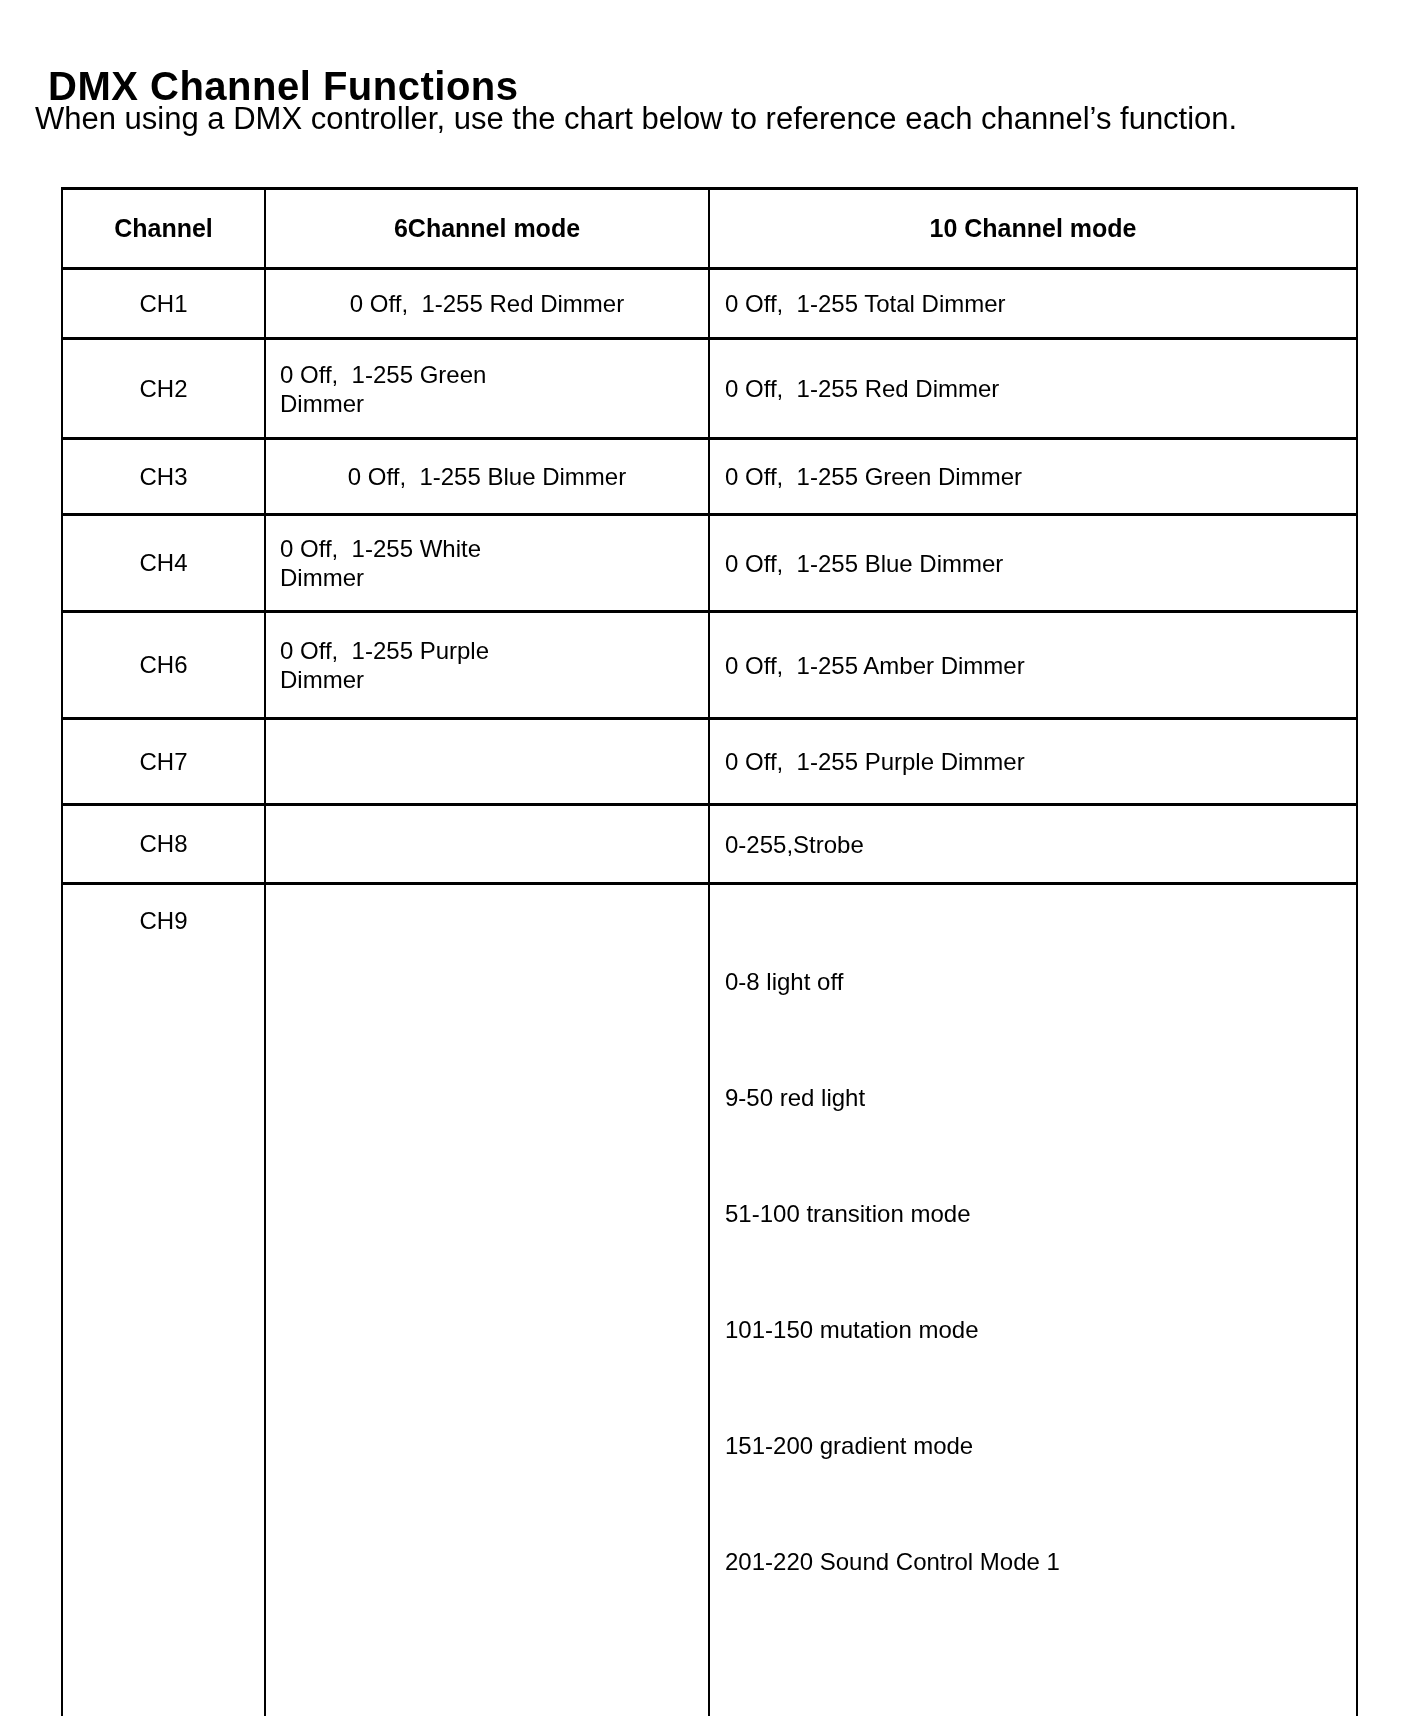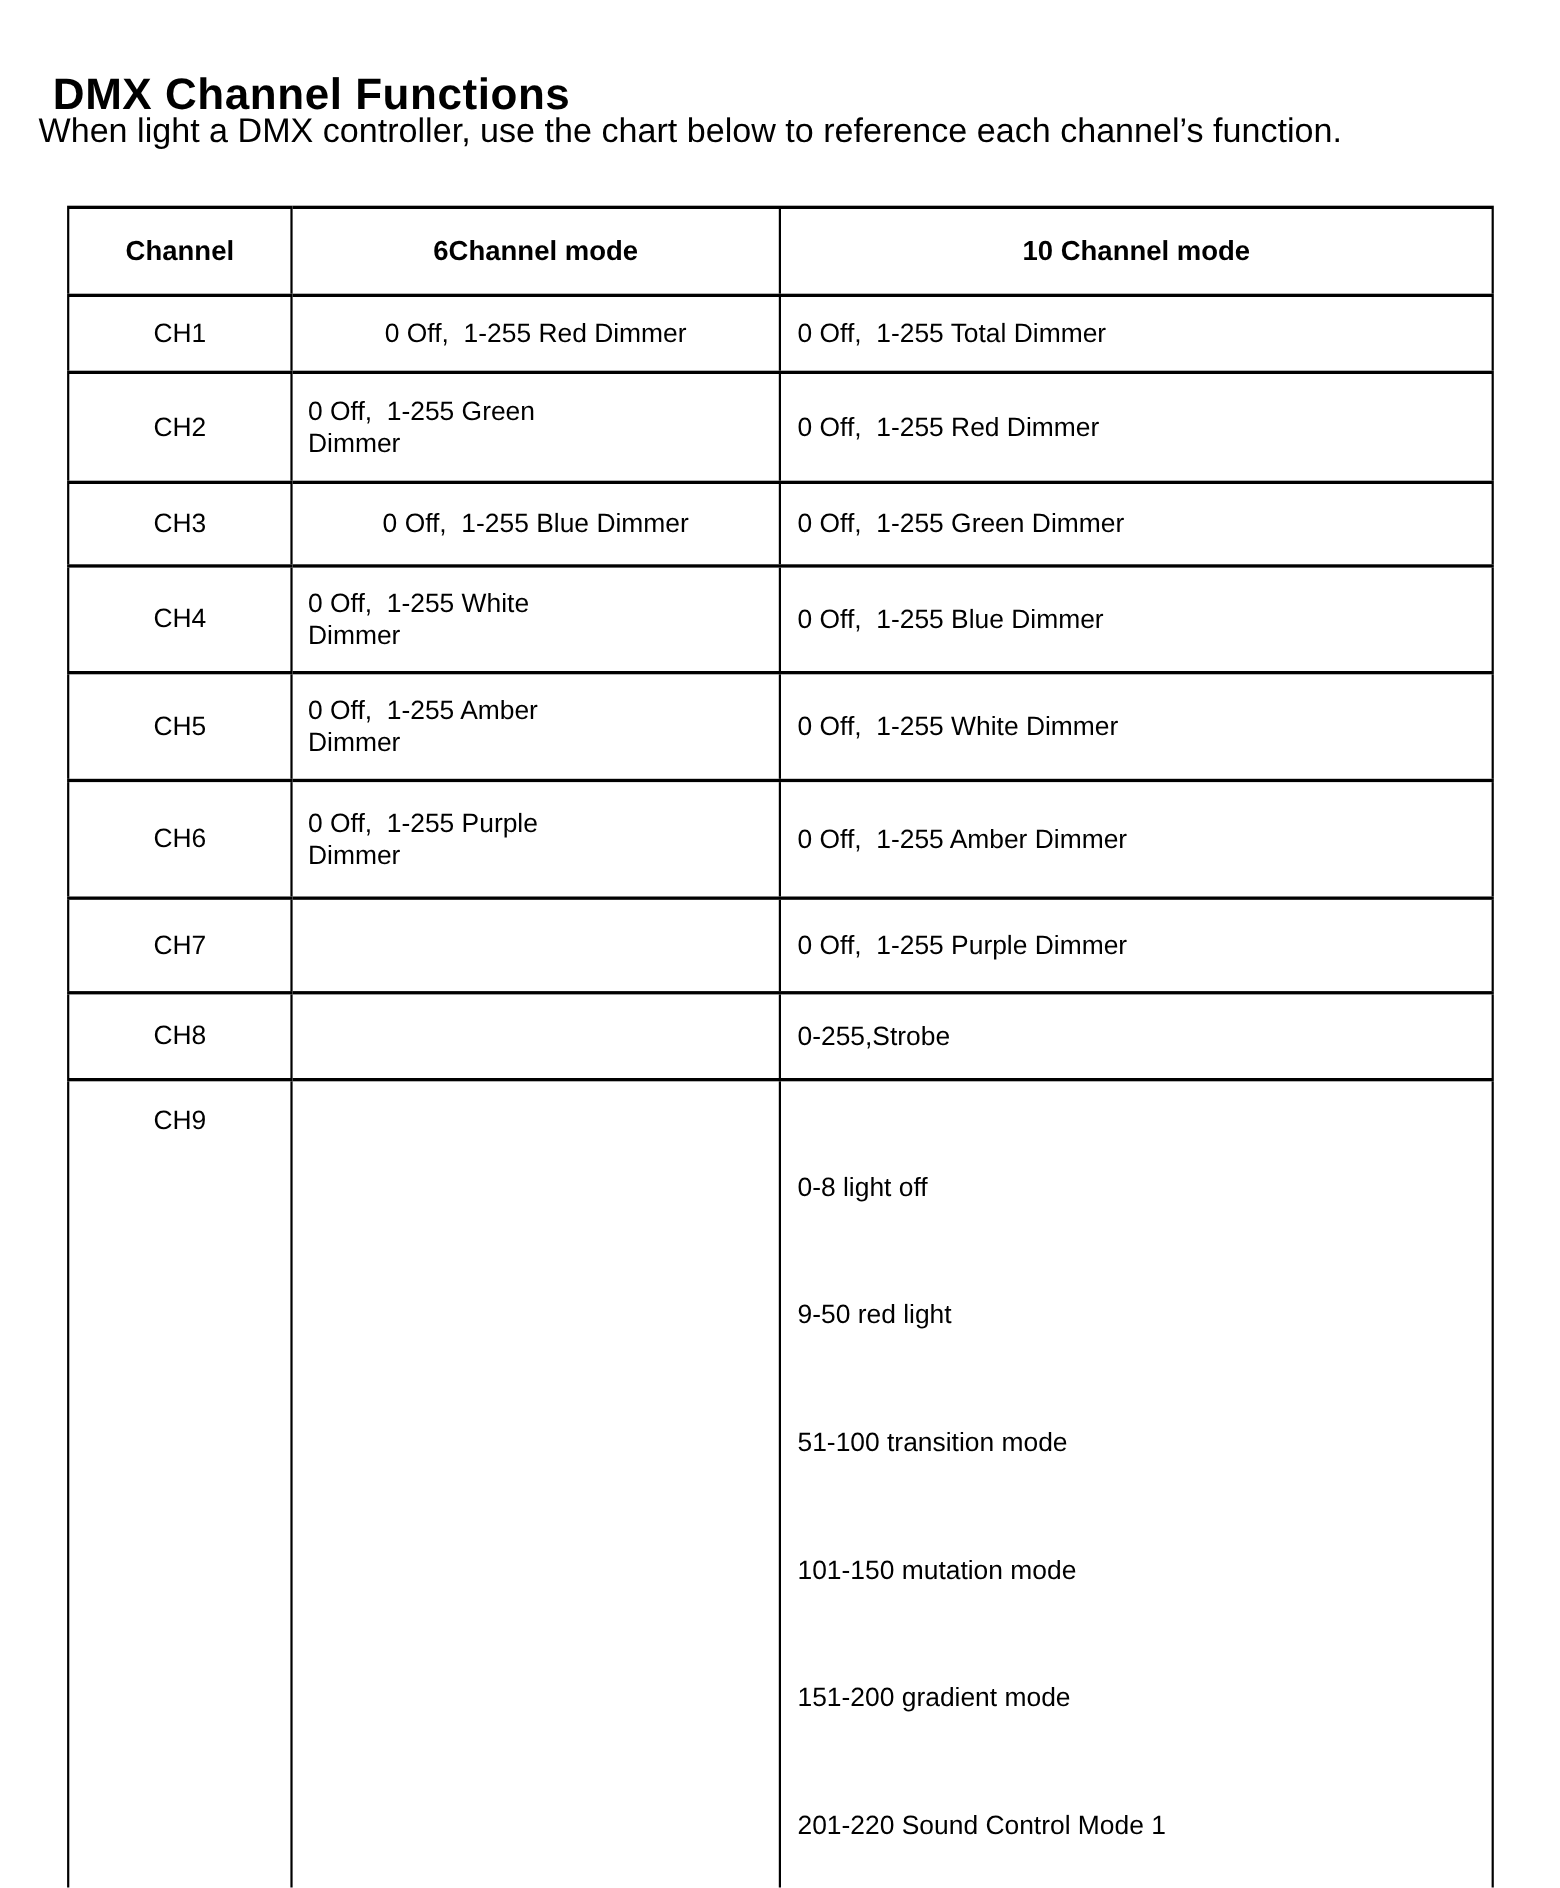--- a/index.html
+++ b/index.html
@@ -91,21 +91,21 @@
     line-height: 33px;
     margin-bottom: 25px;
     white-space: pre-wrap;
   }
 </style>
 </head>
 <body>
 
 <h1 class="page-title">DMX Channel Functions</h1>
 
-<p class="intro-text">When light a DMX controller, use the chart below to reference each channel’s function.</p>
+<p class="intro-text">When using a DMX controller, use the chart below to reference each channel’s function.</p>
 
 <table class="dmx-table">
   <colgroup>
     <col class="c-channel">
     <col class="c-mode6">
     <col class="c-mode10">
   </colgroup>
   <tbody>
     <tr class="r-head">
       <th>Channel</th>
@@ -132,26 +132,20 @@
       <td class="cell-mode10">0 Off,  1-255 Green Dimmer</td>
     </tr>
 
     <tr class="r-4">
       <td class="cell-channel">CH4</td>
       <td class="cell-mode6">0 Off,  1-255 White
 Dimmer</td>
       <td class="cell-mode10">0 Off,  1-255 Blue Dimmer</td>
     </tr>
 
-    <tr class="r-5">
-      <td class="cell-channel">CH5</td>
-      <td class="cell-mode6">0 Off,  1-255 Amber
-Dimmer</td>
-      <td class="cell-mode10">0 Off,  1-255 White Dimmer</td>
-    </tr>
 
     <tr class="r-6">
       <td class="cell-channel">CH6</td>
       <td class="cell-mode6">0 Off,  1-255 Purple
 Dimmer</td>
       <td class="cell-mode10">0 Off,  1-255 Amber Dimmer</td>
     </tr>
 
     <tr class="r-7">
       <td class="cell-channel">CH7</td>

